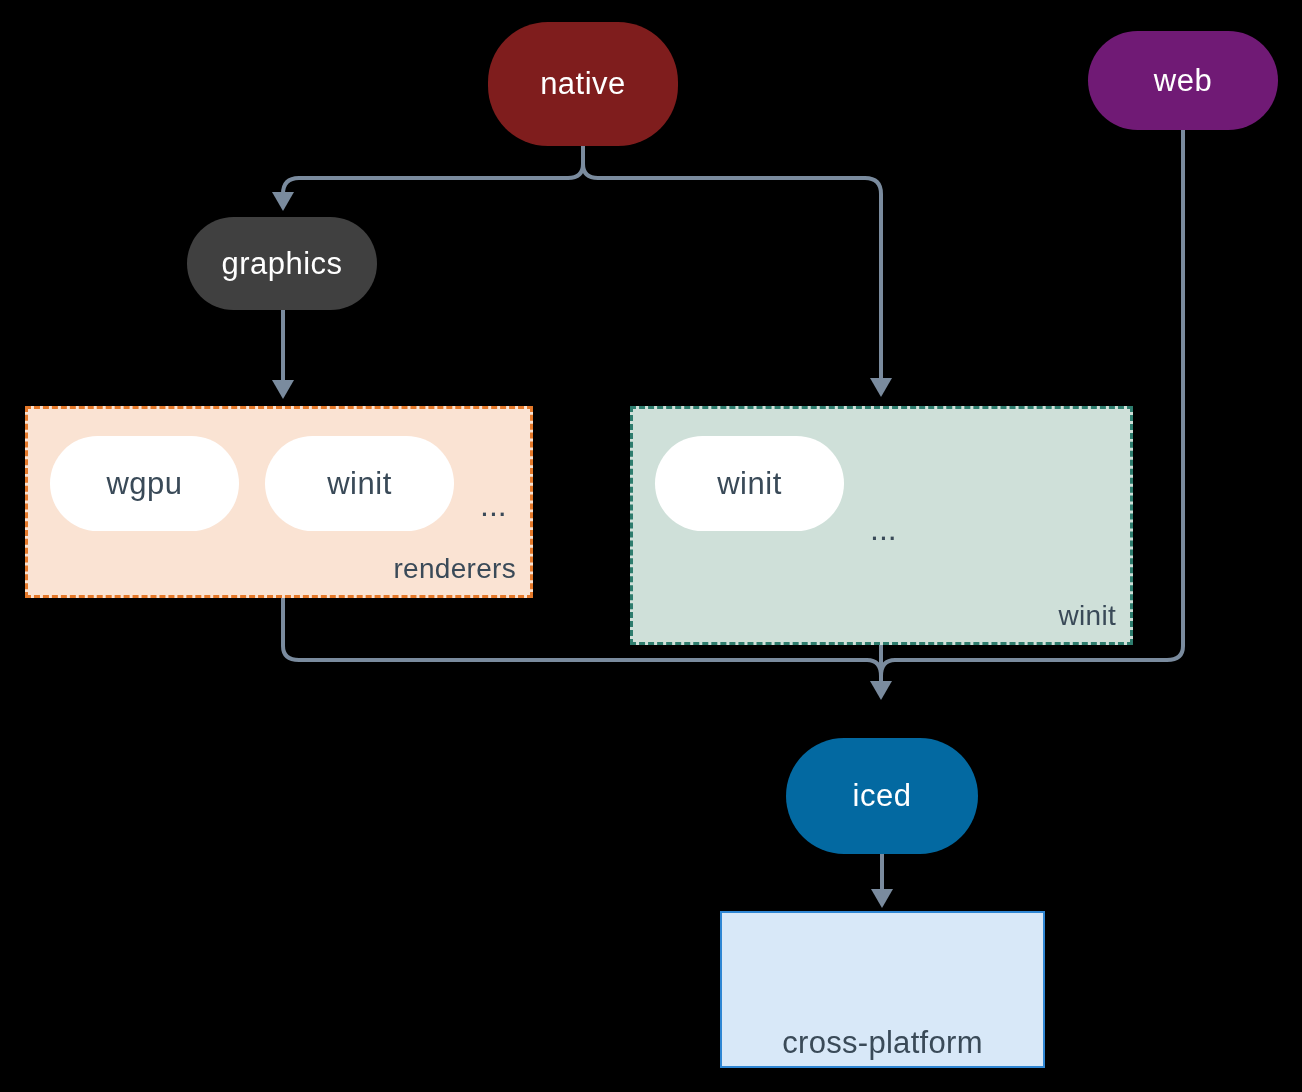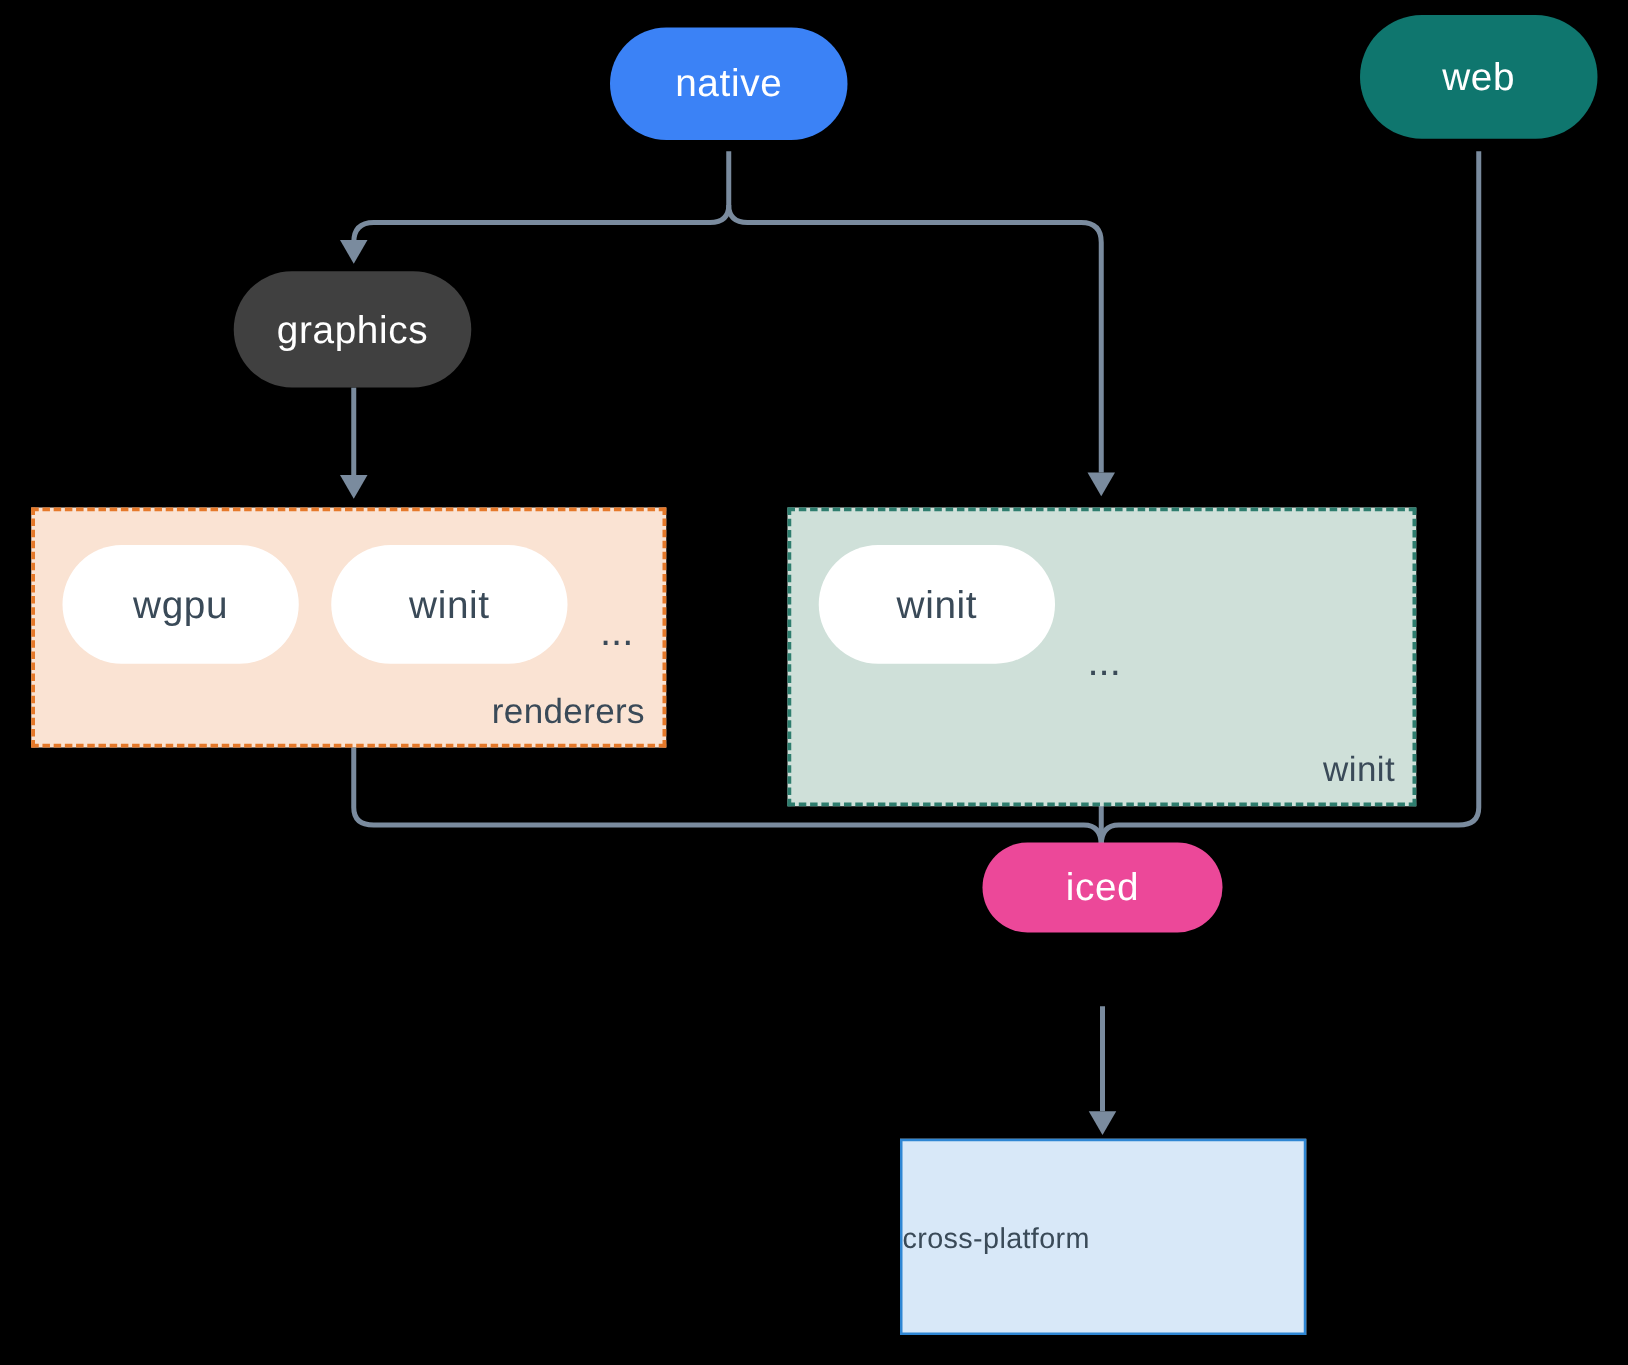--- a/index.html
+++ b/index.html
@@ -13,24 +13,24 @@
   .edges{position:absolute;left:0;top:0;width:1302px;height:1092px;}
 
   .pill{
     position:absolute;
     display:flex;align-items:center;justify-content:center;
     border-radius:60px;
     color:#ffffff;
     font-size:31px;
     letter-spacing:.5px;
   }
-  .pill-native{left:488px;top:22px;width:190px;height:90px;background:#3b82f6;}
-  .pill-web{left:1088px;top:12px;width:190px;height:99px;background:#0f766e;}
+  .pill-native{left:488px;top:22px;width:190px;height:124px;background:#7f1d1d;}
+  .pill-web{left:1088px;top:31px;width:190px;height:99px;background:#701a75;}
   .pill-graphics{left:187px;top:217px;width:190px;height:93px;background:#404040;}
-  .pill-iced{left:786px;top:674px;width:192px;height:72px;background:#ec4899;}
+  .pill-iced{left:786px;top:738px;width:192px;height:116px;background:#0369a1;}
 
   .group{
     position:absolute;
     box-sizing:border-box;
     display:flex;align-items:flex-start;
     padding:27px 0 0 22px;
   }
   .group-renderers{
     left:25px;top:406px;width:508px;height:192px;
     background:#fae3d3;border:3px dashed #e5792a;
@@ -54,22 +54,22 @@
   .group-label{
     position:absolute;right:14px;bottom:10px;
     color:#3a4a58;font-size:28px;letter-spacing:.3px;
   }
 
   .app-box{
     position:absolute;
     left:720px;top:911px;width:325px;height:157px;
     box-sizing:border-box;
     background:#d8e8f8;border:2px solid #2f86d3;
-    display:flex;flex-direction:row;align-items:center;justify-content:flex-start;
-    color:#3a4a58;font-size:23px;line-height:46px;letter-spacing:.3px;
+    display:flex;flex-direction:column;align-items:center;justify-content:flex-end;
+    color:#3a4a58;font-size:31px;line-height:46px;letter-spacing:.3px;
     text-align:center;
   }
 </style>
 </head>
 <body>
 
 <div class="canvas">
 
   <svg class="edges" viewBox="0 0 1302 1092" xmlns="http://www.w3.org/2000/svg">
     <g stroke="#7a8b9e" stroke-width="4" fill="none">

